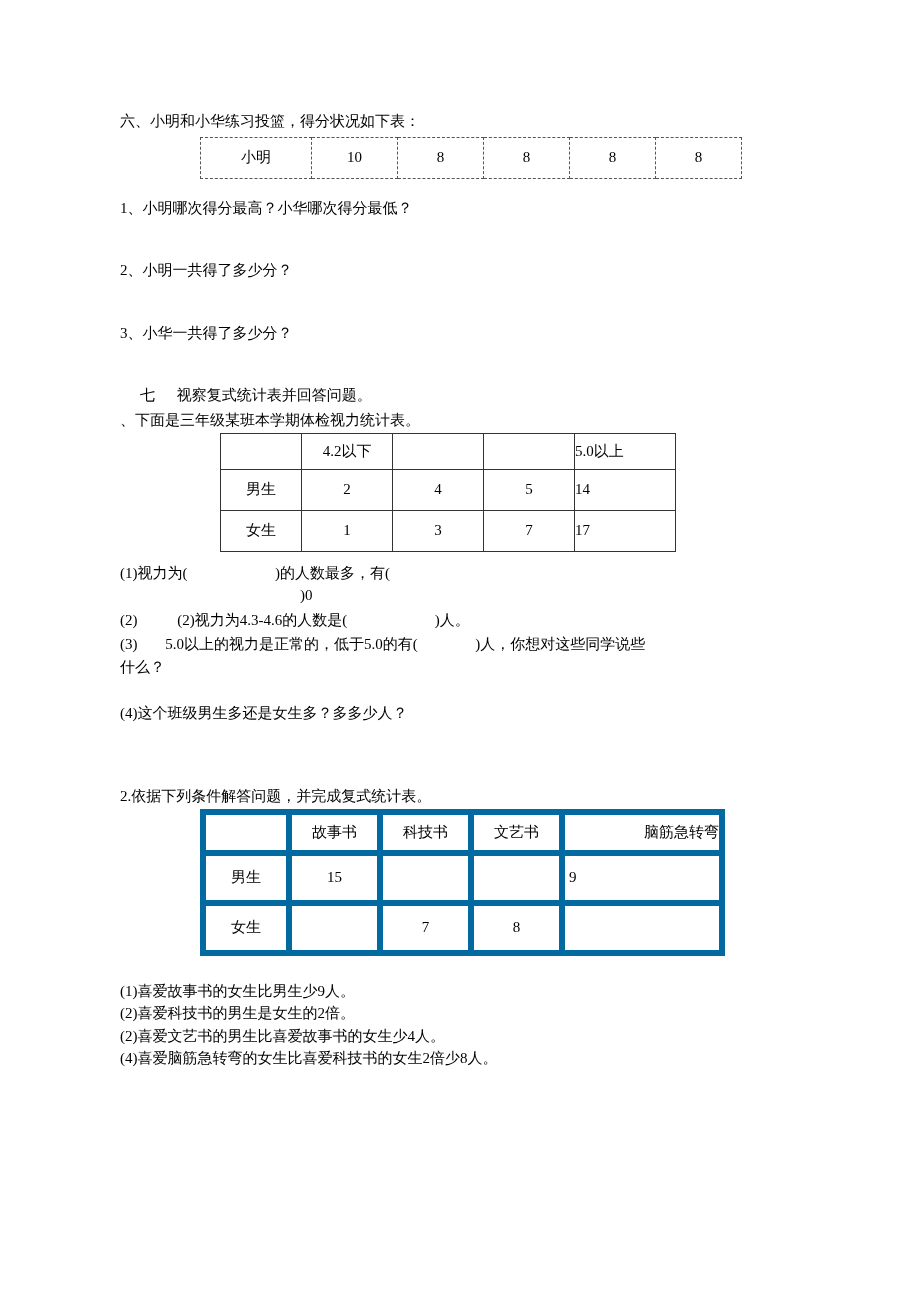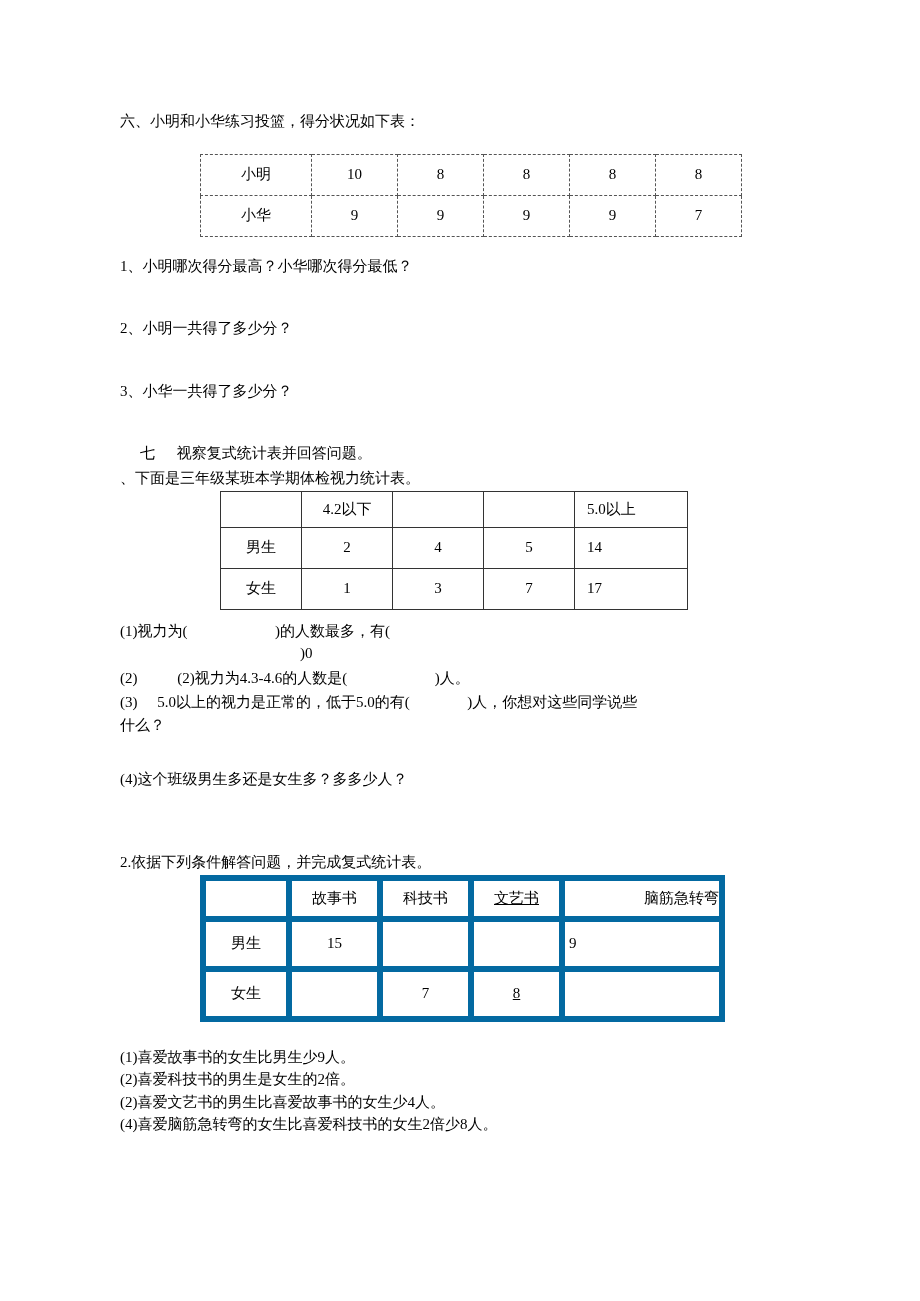--- a/index.html
+++ b/index.html
@@ -7,21 +7,21 @@
     font-size: 15px;
     color: #000;
     background: #fff;
     margin: 0;
     padding: 110px 120px 60px 120px;
     width: 920px;
     box-sizing: border-box;
     line-height: 1.5;
   }
   .section-title {
-    margin-bottom: 21px;
+    margin-bottom: 4px;
   }
   table {
     border-collapse: collapse;
     margin-left: 80px;
     margin-top: 2px;
     margin-bottom: 10px;
   }
   table.t1 th, table.t1 td {
     border: 1px dashed #555;
     text-align: center;
@@ -41,37 +41,37 @@
     text-align: center;
     padding: 6px 0;
     font-weight: normal;
   }
   table.t2 .hdr { height: 34px; }
   table.t2 td { height: 28px; }
   table.t2 .c0 { width: 80px; }
   table.t2 .c1 { width: 90px; }
   table.t2 .c2 { width: 90px; }
   table.t2 .c3 { width: 90px; }
-  table.t2 .c4 { width: 100px; text-align: left; padding-left: 12px; }
+  table.t2 .c4 { width: 100px; text-align: left; padding-left: 0; }
 
   table.t3 {
     margin-left: 80px;
   }
   table.t3 th, table.t3 td {
     border: 6px solid #0369a1;
     text-align: center;
     padding: 6px 0;
     font-weight: normal;
   }
   table.t3 .hdr { height: 26px; }
   table.t3 td { height: 32px; }
   table.t3 .c0 { width: 80px; }
   table.t3 .c1 { width: 85px; }
   table.t3 .c2 { width: 85px; }
-  table.t3 .c3 { width: 85px; text-decoration: underline; }
+  table.t3 .c3 { width: 85px; }
   table.t3 .c4 { width: 150px; text-align: left; padding-left: 4px; }
 
   .q { margin-top: 18px; margin-bottom: 40px; }
   .indent-a { margin-left: 20px; }
   .fill { display: inline-block; min-width: 80px; }
   .indent-paren { margin-left: 180px; }
   .sub-line { margin-top: 2px; }
 </style>
 </head>
 <body>
@@ -80,28 +80,20 @@
 
 <table class="t1">
   <tbody>
   <tr>
     <td class="c0">小明</td>
     <td class="c1">10</td>
     <td class="c1">8</td>
     <td class="c1">8</td>
     <td class="c1">8</td>
     <td class="c1">8</td>
-  </tr>
-  <tr>
-    <td class="c0">小华</td>
-    <td class="c1">9</td>
-    <td class="c1">9</td>
-    <td class="c1">9</td>
-    <td class="c1">9</td>
-    <td class="c1">7</td>
   </tr>
 </tbody>
   </table>
 
 <div class="q">1、小明哪次得分最高？小华哪次得分最低？</div>
 <div class="q">2、小明一共得了多少分？</div>
 <div class="q">3、小华一共得了多少分？</div>
 
 <div>
   <span class="indent-a">七</span>
@@ -144,27 +136,27 @@
 
 <div class="sub-line">
   <span>(2)</span>
   <span style="margin-left:36px;">(2)视力为4.3-4.6的人数是(</span>
   <span class="fill"></span>
   <span>)人。</span>
 </div>
 
 <div class="sub-line">
   <span>(3)</span>
-  <span style="margin-left:16px;">5.0以上的视力是正常的，低于5.0的有(</span>
+  <span style="margin-left:24px;">5.0以上的视力是正常的，低于5.0的有(</span>
   <span style="display:inline-block; min-width:50px;"></span>
   <span>)人，你想对这些同学说些</span>
 </div>
 <div>什么？</div>
 
-<div style="margin-top:32px; margin-bottom:60px;">(4)这个班级男生多还是女生多？多多少人？</div>
+<div style="margin-top:24px; margin-bottom:60px;">(4)这个班级男生多还是女生多？多多少人？</div>
 
 <div>2.依据下列条件解答问题，并完成复式统计表。</div>
 
 <table class="t3">
   <tbody>
       <tr class="hdr">
     <th class="c0"></th>
     <th class="c1">故事书</th>
     <th class="c2">科技书</th>
     <th class="c3">文艺书</th>

